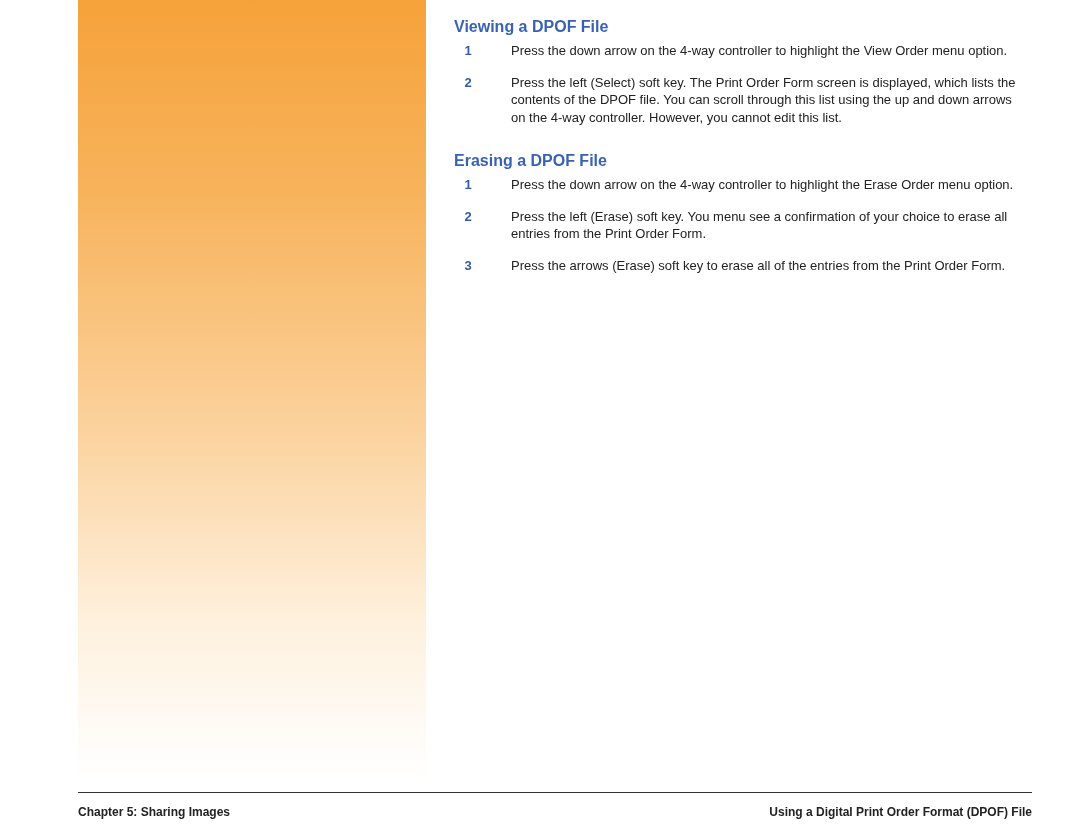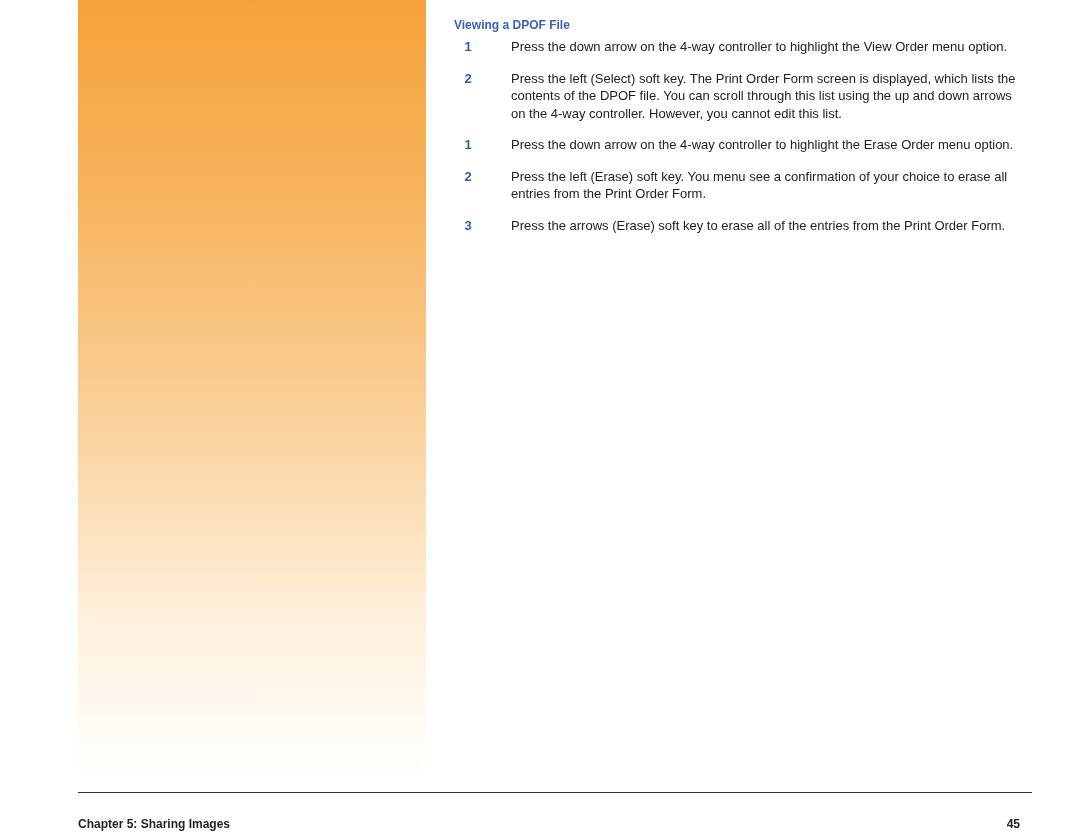--- a/index.html
+++ b/index.html
@@ -23,21 +23,21 @@
     background: linear-gradient(to bottom, #f6a23a 0%, #f7b35c 25%, #fbd29d 55%, #fef1de 80%, #ffffff 100%);
   }
   .content {
     position: absolute;
     left: 454px;
     top: 18px;
     width: 570px;
   }
   h2.section {
     font-family: "Lucida Sans", "Lucida Sans Unicode", "Lucida Grande", sans-serif;
-    font-size: 12px;
+    font-size: 16px;
     font-weight: bold;
     color: #3a62b3;
     margin: 0 0 6px 0;
   }
   h2.section.mt {
     margin-top: 26px;
   }
   p.intro {
     margin: 0 0 20px 0;
     line-height: 1.35;
@@ -57,21 +57,21 @@
   .step-text {
     flex: 1;
     margin-left: 29px;
   }
   .footer {
     position: absolute;
     left: 78px;
     right: 48px;
     top: 792px;
     border-top: 1px solid #333;
-    padding-top: 24px;
+    padding-top: 12px;
     font-size: 12px;
     font-weight: bold;
     display: flex;
     justify-content: space-between;
   }
   .footer .center {
     position: absolute;
     left: 0;
     right: 12px;
     text-align: right;
@@ -92,31 +92,33 @@
   <h2 class="section">Viewing a DPOF File</h2>
   <div class="step">
     <div class="step-num">1</div>
     <div class="step-text">Press the down arrow on the 4-way controller to highlight the View Order menu option.</div>
   </div>
   <div class="step">
     <div class="step-num">2</div>
     <div class="step-text">Press the left (Select) soft key. The Print Order Form screen is displayed, which lists the contents of the DPOF file. You can scroll through this list using the up and down arrows on the 4-way controller. However, you cannot edit this list.</div>
   </div>
 
+  <h2 class="section mt">Erasing a DPOF File</h2>
   <div class="step">
     <div class="step-num">1</div>
     <div class="step-text">Press the down arrow on the 4-way controller to highlight the Erase Order menu option.</div>
   </div>
   <div class="step">
     <div class="step-num">2</div>
     <div class="step-text">Press the left (Erase) soft key. You menu see a confirmation of your choice to erase all entries from the Print Order Form.</div>
   </div>
   <div class="step">
     <div class="step-num">3</div>
     <div class="step-text">Press the arrows (Erase) soft key to erase all of the entries from the Print Order Form.</div>
   </div>
 
 </div>
 
 <div class="footer">
   <span class="left">Chapter 5: Sharing Images</span>
   <span class="center">45</span>
+  <span class="right">Using a Digital Print Order Format (DPOF) File</span>
 </div>
 
 </body></html>

